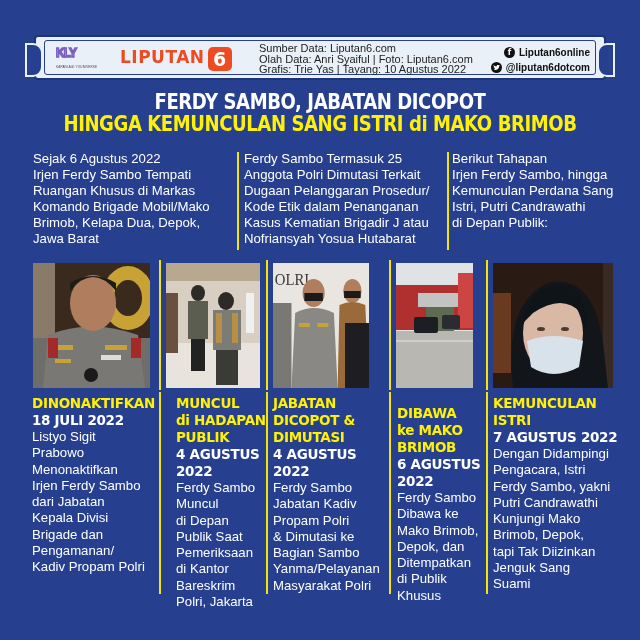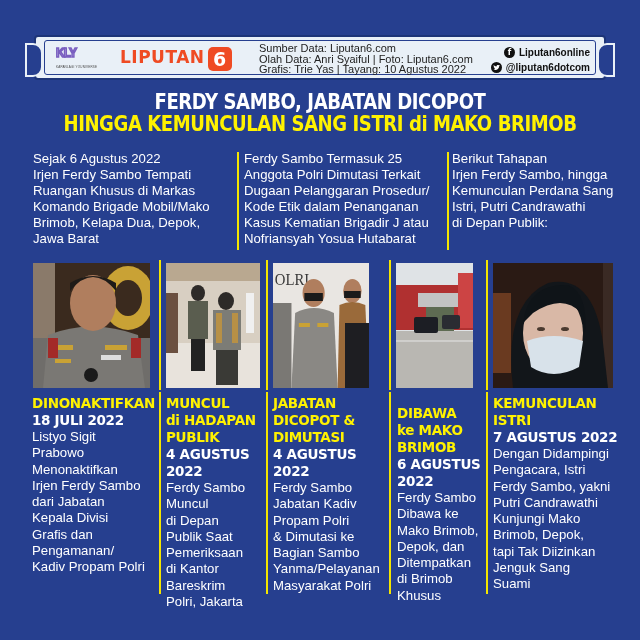--- a/index.html
+++ b/index.html
@@ -122,21 +122,21 @@
   .stage-date {
     font-family: "DejaVu Sans", sans-serif;
     font-weight: bold; color: #fff;
     font-size: 13.5px; line-height: 17px;
     letter-spacing: -0.3px;
   }
   .stage-desc {
     font-size: 13.2px; line-height: 16.3px; color: #fff;
   }
   .s1 { left: 32px; width: 122px; }
-  .s2 { left: 166px; width: 90px; }
+  .s2 { left: 176px; width: 90px; }
   .s3 { left: 273px; width: 120px; }
   .s4 { left: 397px; width: 90px; }
   .s5 { left: 493px; width: 140px; }
 </style>
 </head>
 <body>
 
 <div class="banner">
   <div class="banner-inner"></div>
   <div class="kly-logo">
@@ -287,21 +287,21 @@
   <div class="stage-date">
     <div>18 JULI 2022</div>
   </div>
   <div class="stage-desc">
     <div>Listyo Sigit</div>
     <div>Prabowo</div>
     <div>Menonaktifkan</div>
     <div>Irjen Ferdy Sambo</div>
     <div>dari Jabatan</div>
     <div>Kepala Divisi</div>
-    <div>Grafis dan</div>
+    <div>Brigade dan</div>
     <div>Pengamanan/</div>
     <div>Kadiv Propam Polri</div>
   </div>
 </div>
 <div class="vline" style="left:159px; top:392px; height:202px;"></div>
 
 <div class="stage s2">
   <div class="stage-title">
     <div>MUNCUL</div>
     <div>di HADAPAN</div>
@@ -354,21 +354,21 @@
   <div class="stage-date">
     <div>6 AGUSTUS</div>
     <div>2022</div>
   </div>
   <div class="stage-desc">
     <div>Ferdy Sambo</div>
     <div>Dibawa ke</div>
     <div>Mako Brimob,</div>
     <div>Depok, dan</div>
     <div>Ditempatkan</div>
-    <div>di Brimob</div>
+    <div>di Publik</div>
     <div>Khusus</div>
   </div>
 </div>
 <div class="vline" style="left:486px; top:392px; height:202px;"></div>
 
 <div class="stage s5">
   <div class="stage-title">
     <div>KEMUNCULAN</div>
     <div>ISTRI</div>
   </div>

